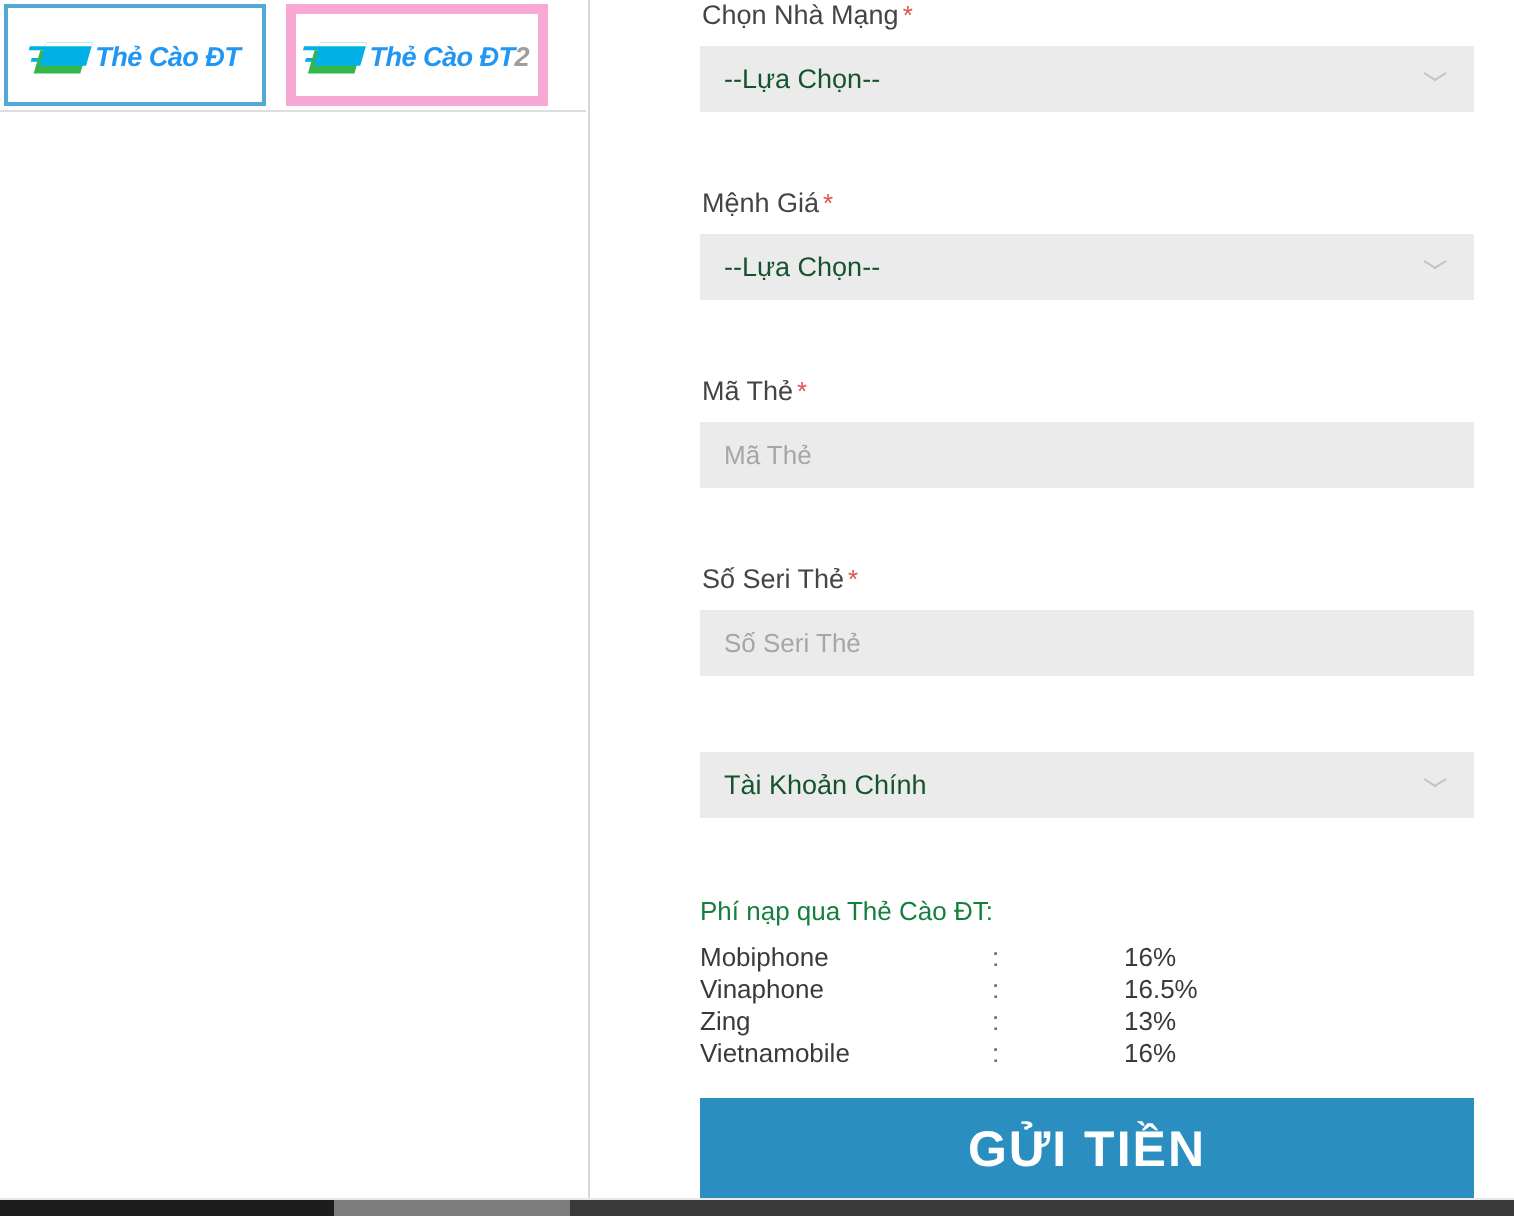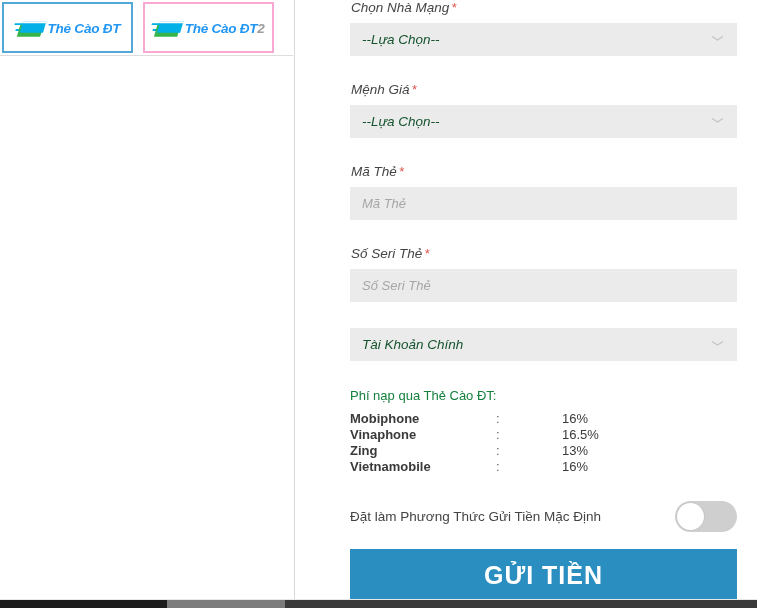--- a/index.html
+++ b/index.html
@@ -35,21 +35,21 @@
     top: 0;
     display: flex;
     gap: 10px;
     padding: 2px 18px 0 2px;
   }
 
   .method-tab {
     width: 131px;
     height: 51px;
     background: #ffffff;
-    border: 2px solid #f9a8d4;
+    border: 5px solid #f9a8d4;
     display: flex;
     align-items: center;
     justify-content: center;
     cursor: pointer;
   }
   .method-tab.selected {
     border: 2px solid #54a8d6;
   }
 
   .tab-logo {
@@ -120,21 +120,21 @@
   }
 
   
   .form-panel {
     position: absolute;
     left: 350px;
     top: 0;
     width: 387px;
   }
 
-  .field-group { margin-bottom: 0; font-style: italic; }
+  .field-group { margin-bottom: 12px; }
 
   .field-label {
     font-size: 13.5px;
     color: #444444;
     padding: 0 0 7px 1px;
     line-height: 16px;
     white-space: nowrap;
   }
   .req-star {
     color: #e0554c;
@@ -200,21 +200,21 @@
     border-collapse: collapse;
     font-size: 13px;
     color: #3a3a3a;
   }
   .fee-table td {
     padding: 0;
     line-height: 16px;
     vertical-align: top;
     white-space: nowrap;
   }
-  .fee-name  { width: 146px; font-weight: bold; }
+  .fee-name  { width: 146px; }
   .fee-colon { width: 66px; color: #666; }
   .fee-value { }
 
   
   .toggle-row {
     display: flex;
     align-items: center;
     justify-content: space-between;
     width: 387px;
     margin-top: 26px;

